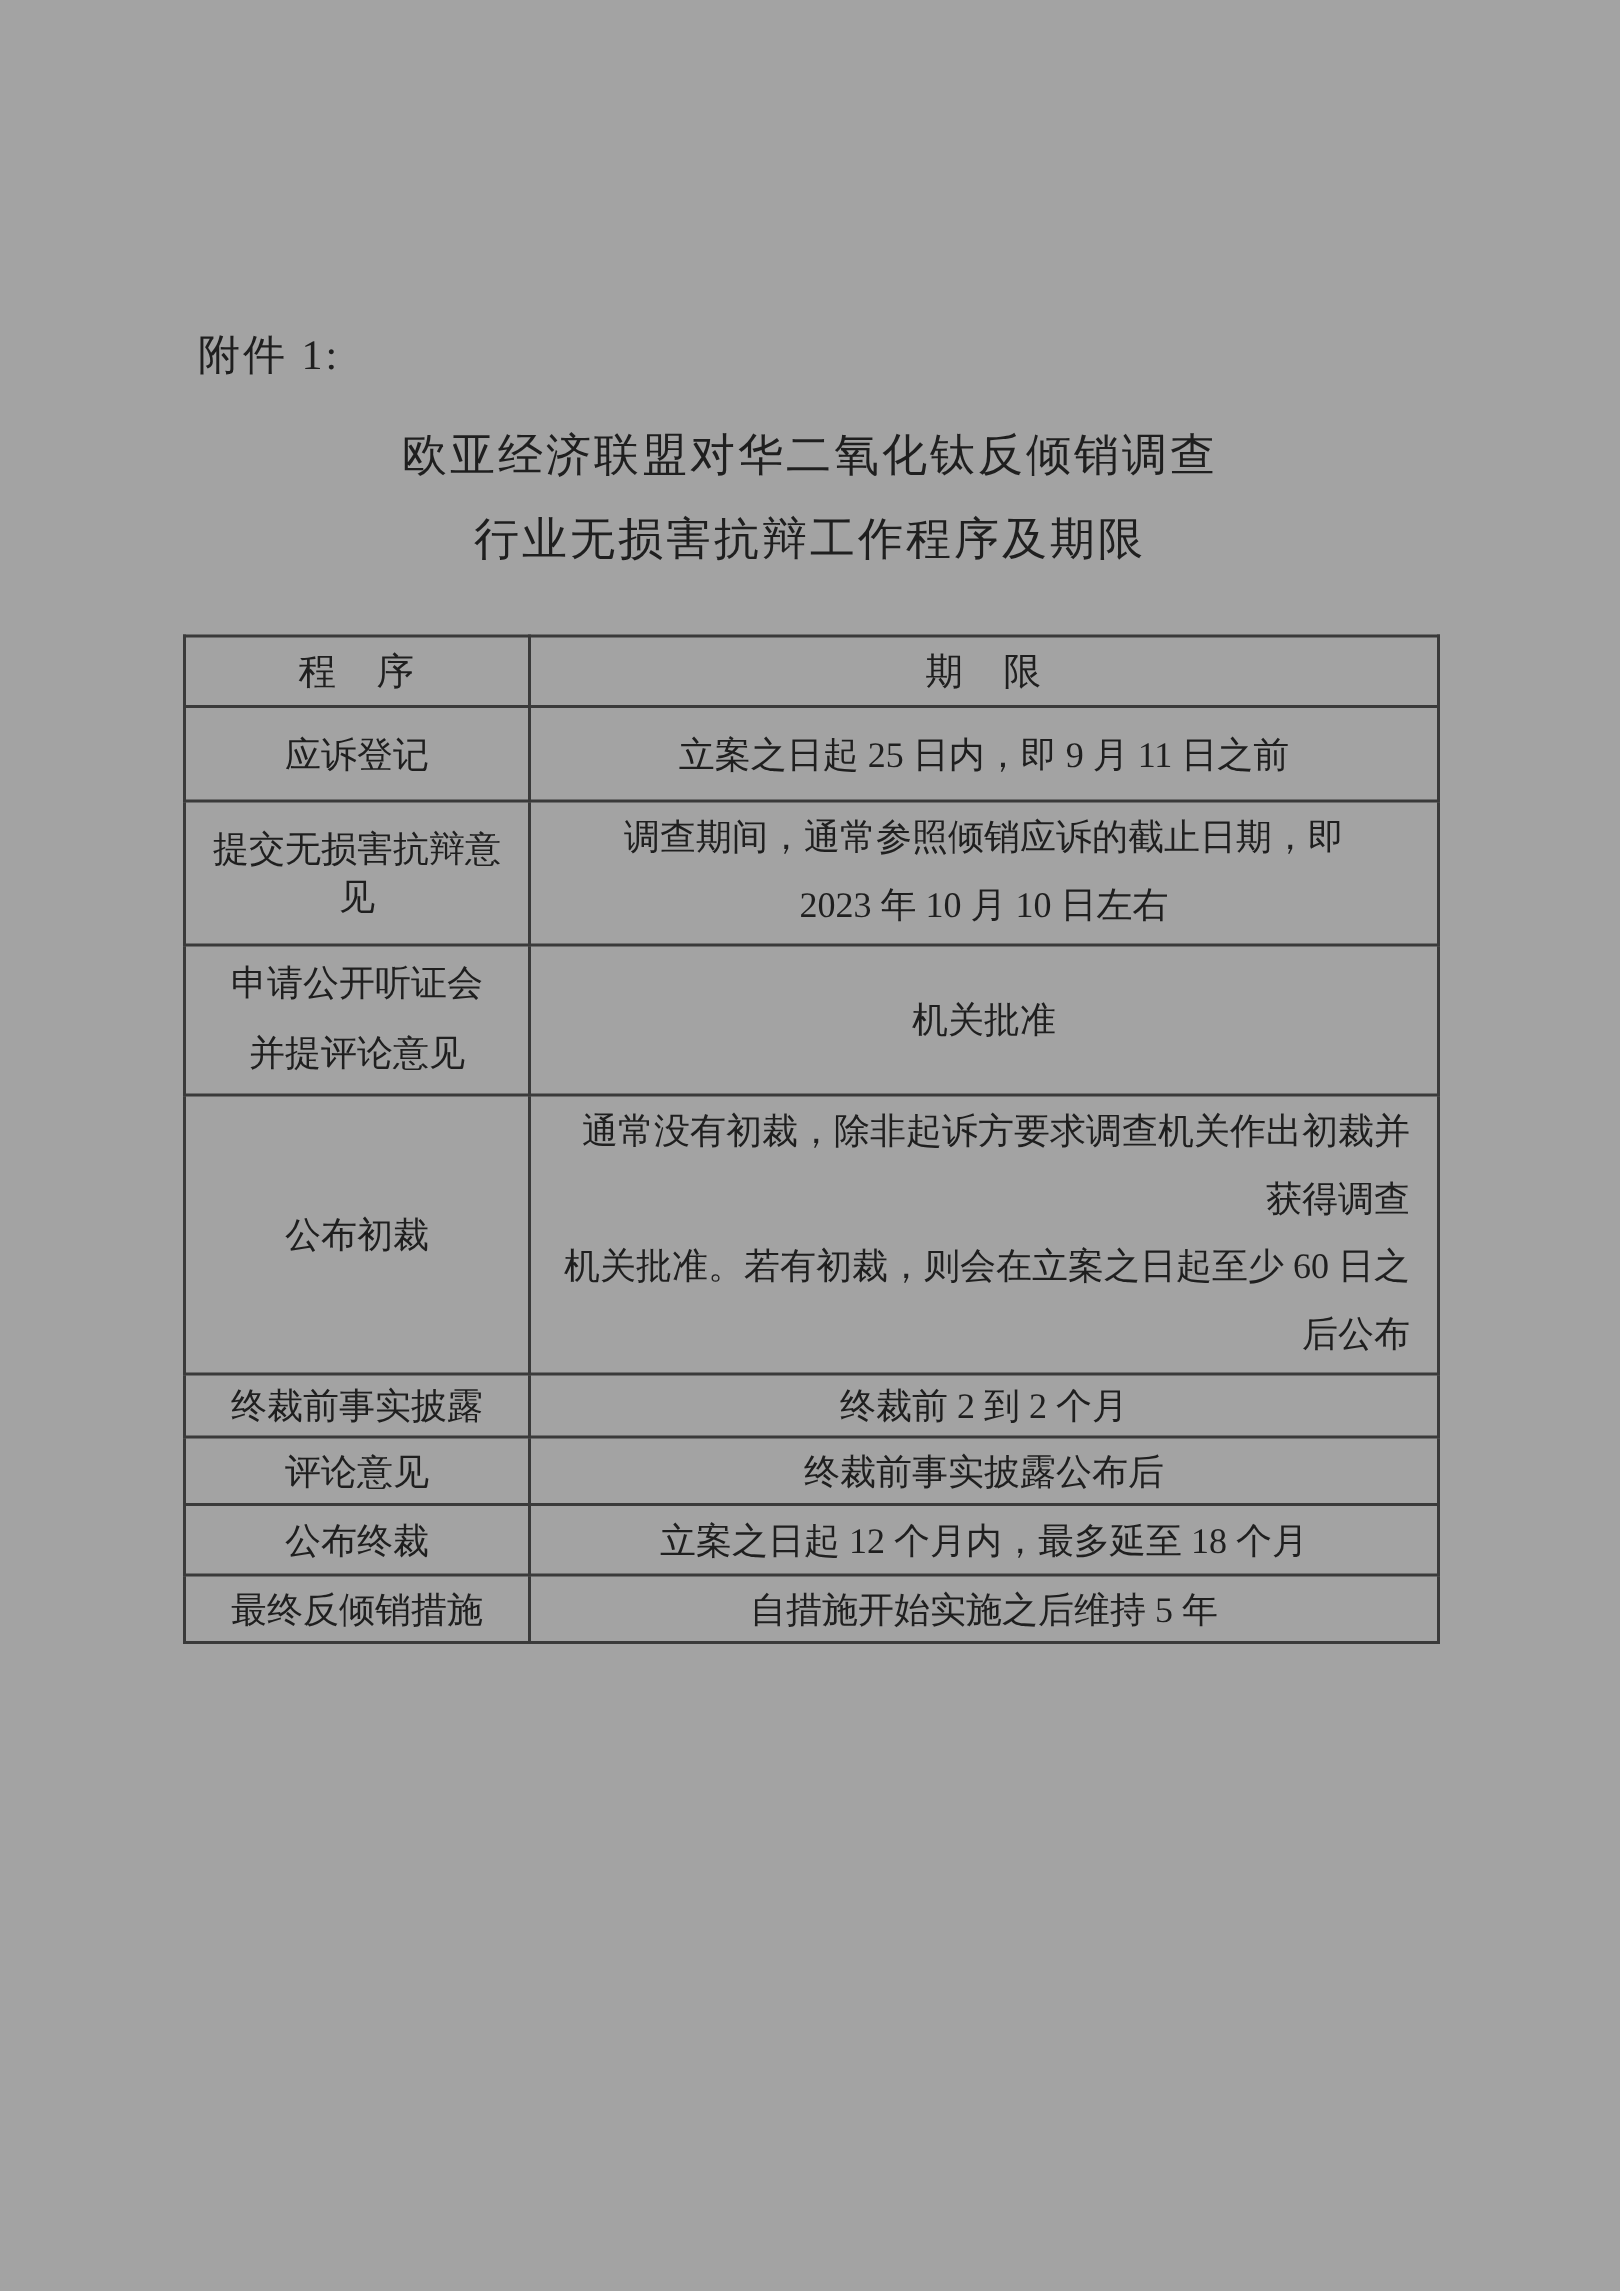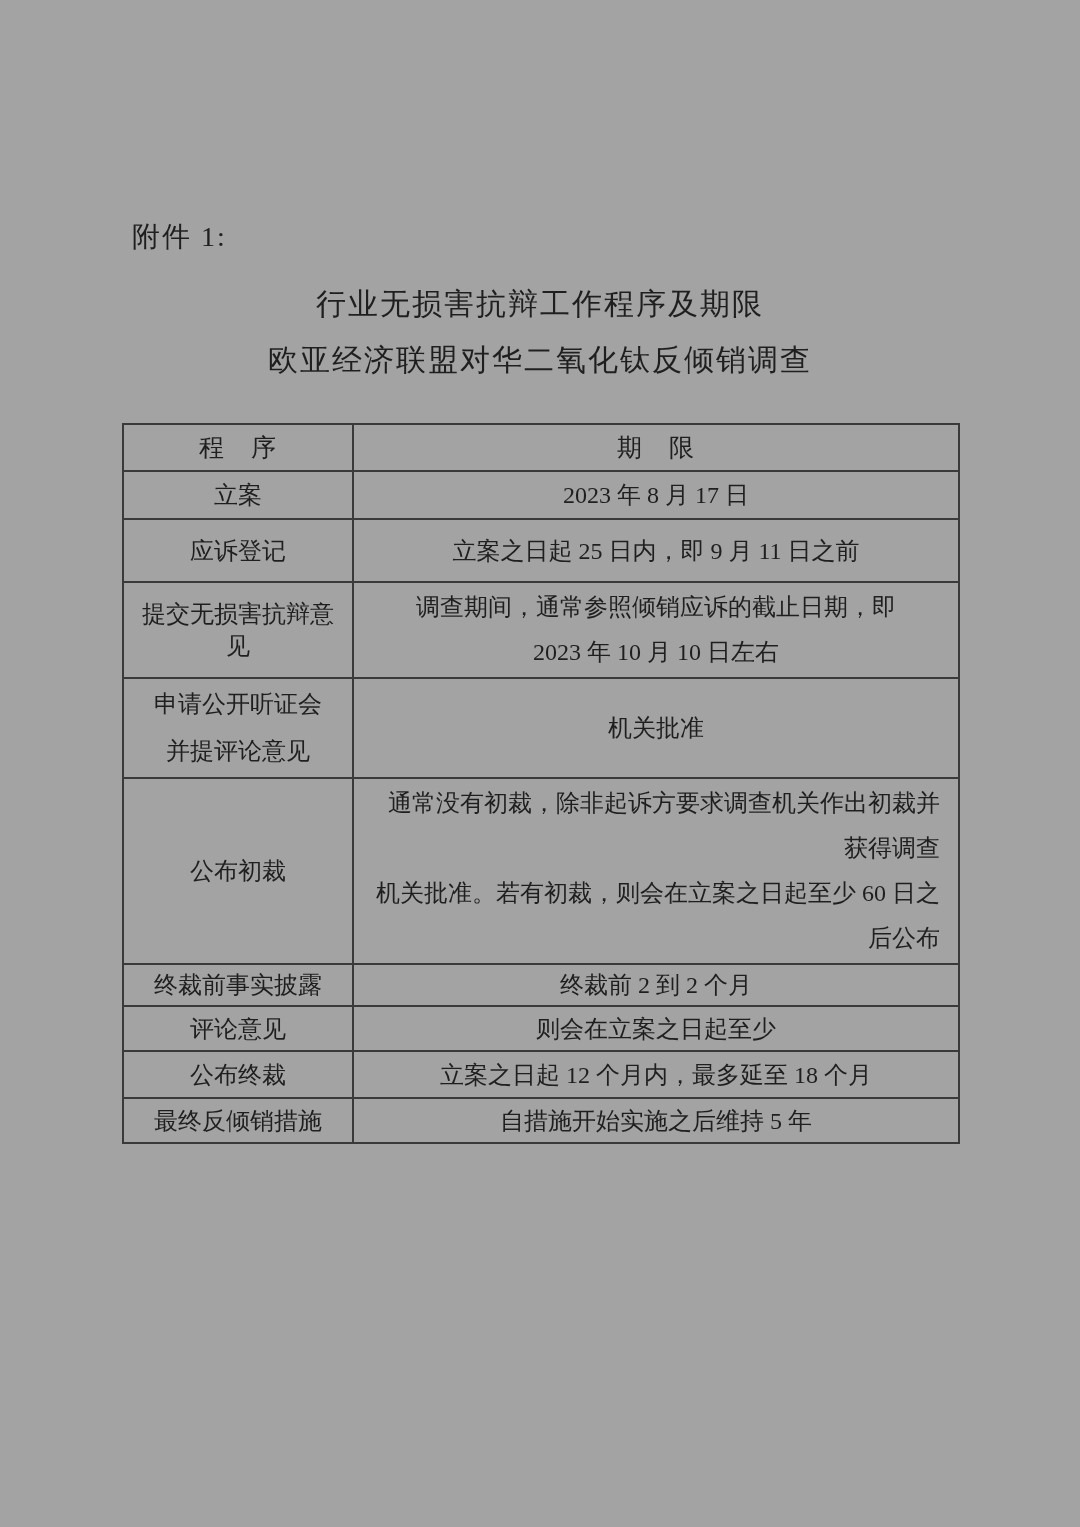--- a/index.html
+++ b/index.html
@@ -71,39 +71,35 @@
   }
 </style>
 </head>
 <body>
 
 <div class="page">
 
   <div class="attachment-label">附件 1:</div>
 
   <div class="doc-title">
+    <div>欧亚经济联盟对华二氧化钛反倾销调查</div>
     <div>行业无损害抗辩工作程序及期限</div>
-    <div>欧亚经济联盟对华二氧化钛反倾销调查</div>
   </div>
 
   <table class="schedule">
     <colgroup>
       <col style="width:230px">
       <col style="width:606px">
     </colgroup>
     <tbody>
       <tr style="height:47px">
         <td class="header-cell">程　序</td>
         <td class="header-cell">期　限</td>
       </tr>
 
-      <tr style="height:48px">
-        <td>立案</td>
-        <td>2023 年 8 月 17 日</td>
-      </tr>
 
       <tr style="height:63px">
         <td>应诉登记</td>
         <td>立案之日起 25 日内，即 9 月 11 日之前</td>
       </tr>
 
       <tr style="height:90px">
         <td>提交无损害抗辩意见</td>
         <td>
           <div class="line">调查期间，通常参照倾销应诉的截止日期，即</div>
@@ -127,21 +123,21 @@
         </td>
       </tr>
 
       <tr style="height:42px">
         <td>终裁前事实披露</td>
         <td>终裁前 2 到 2 个月</td>
       </tr>
 
       <tr style="height:45px">
         <td>评论意见</td>
-        <td>则会在立案之日起至少</td>
+        <td>终裁前事实披露公布后</td>
       </tr>
 
       <tr style="height:47px">
         <td>公布终裁</td>
         <td>立案之日起 12 个月内，最多延至 18 个月</td>
       </tr>
 
       <tr style="height:45px">
         <td>最终反倾销措施</td>
         <td>自措施开始实施之后维持 5 年</td>

